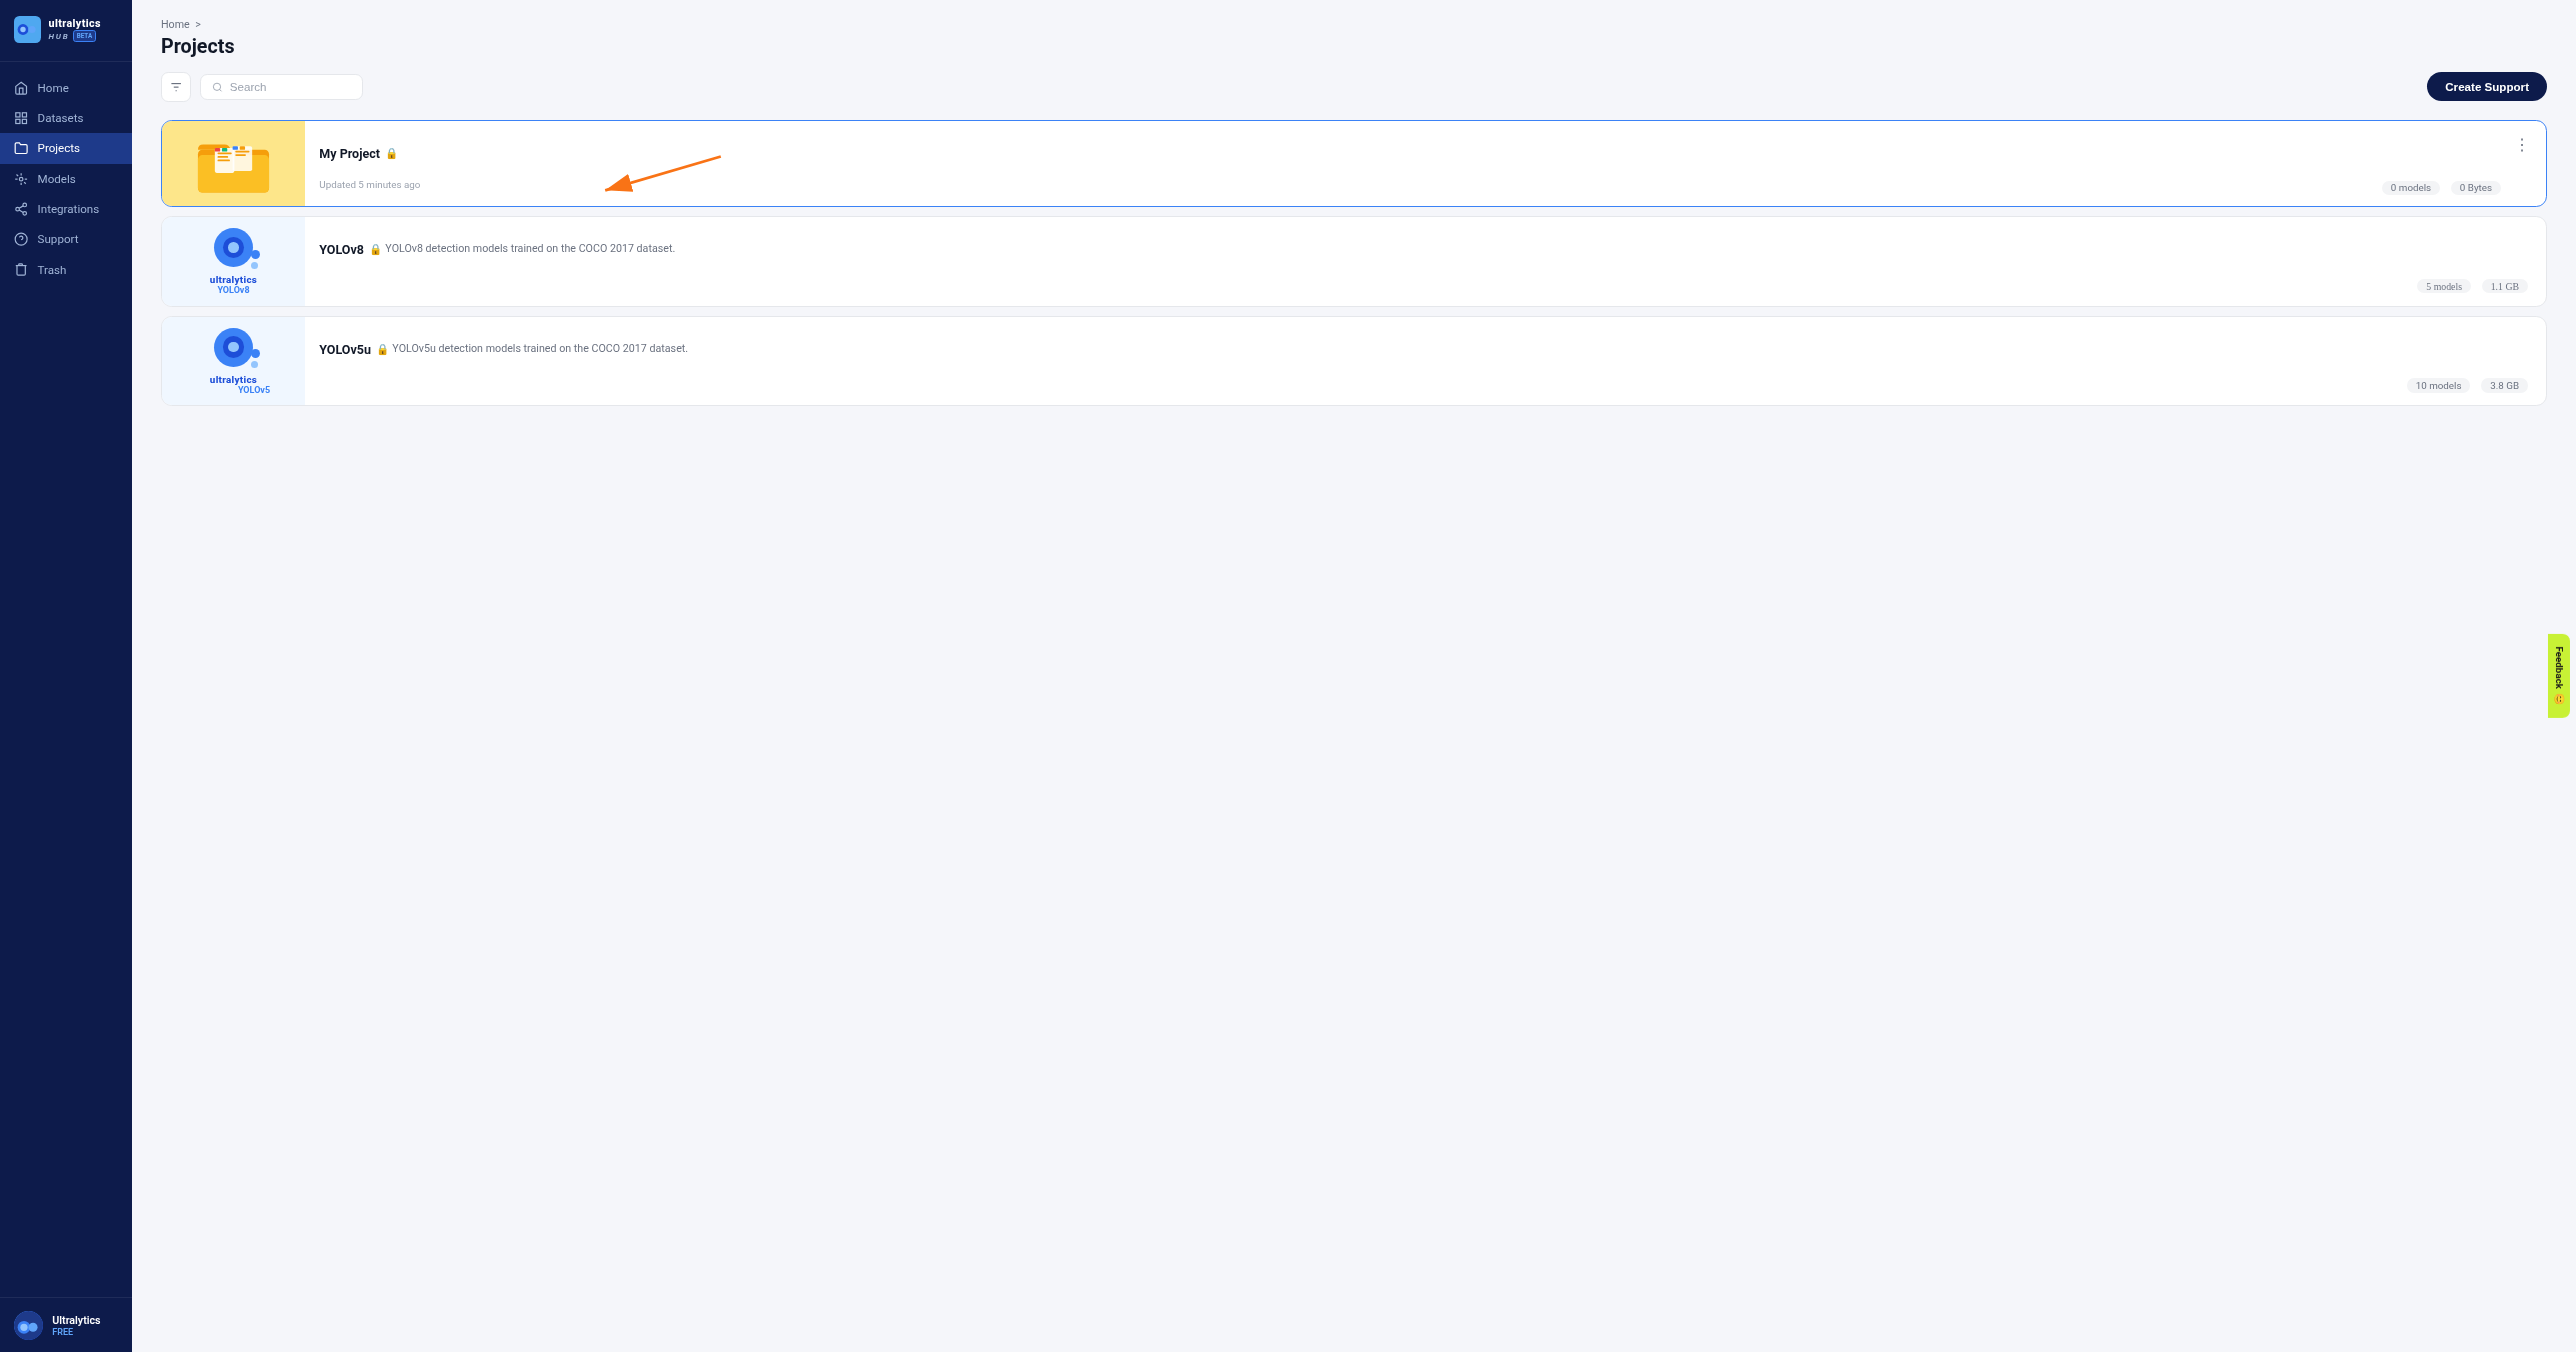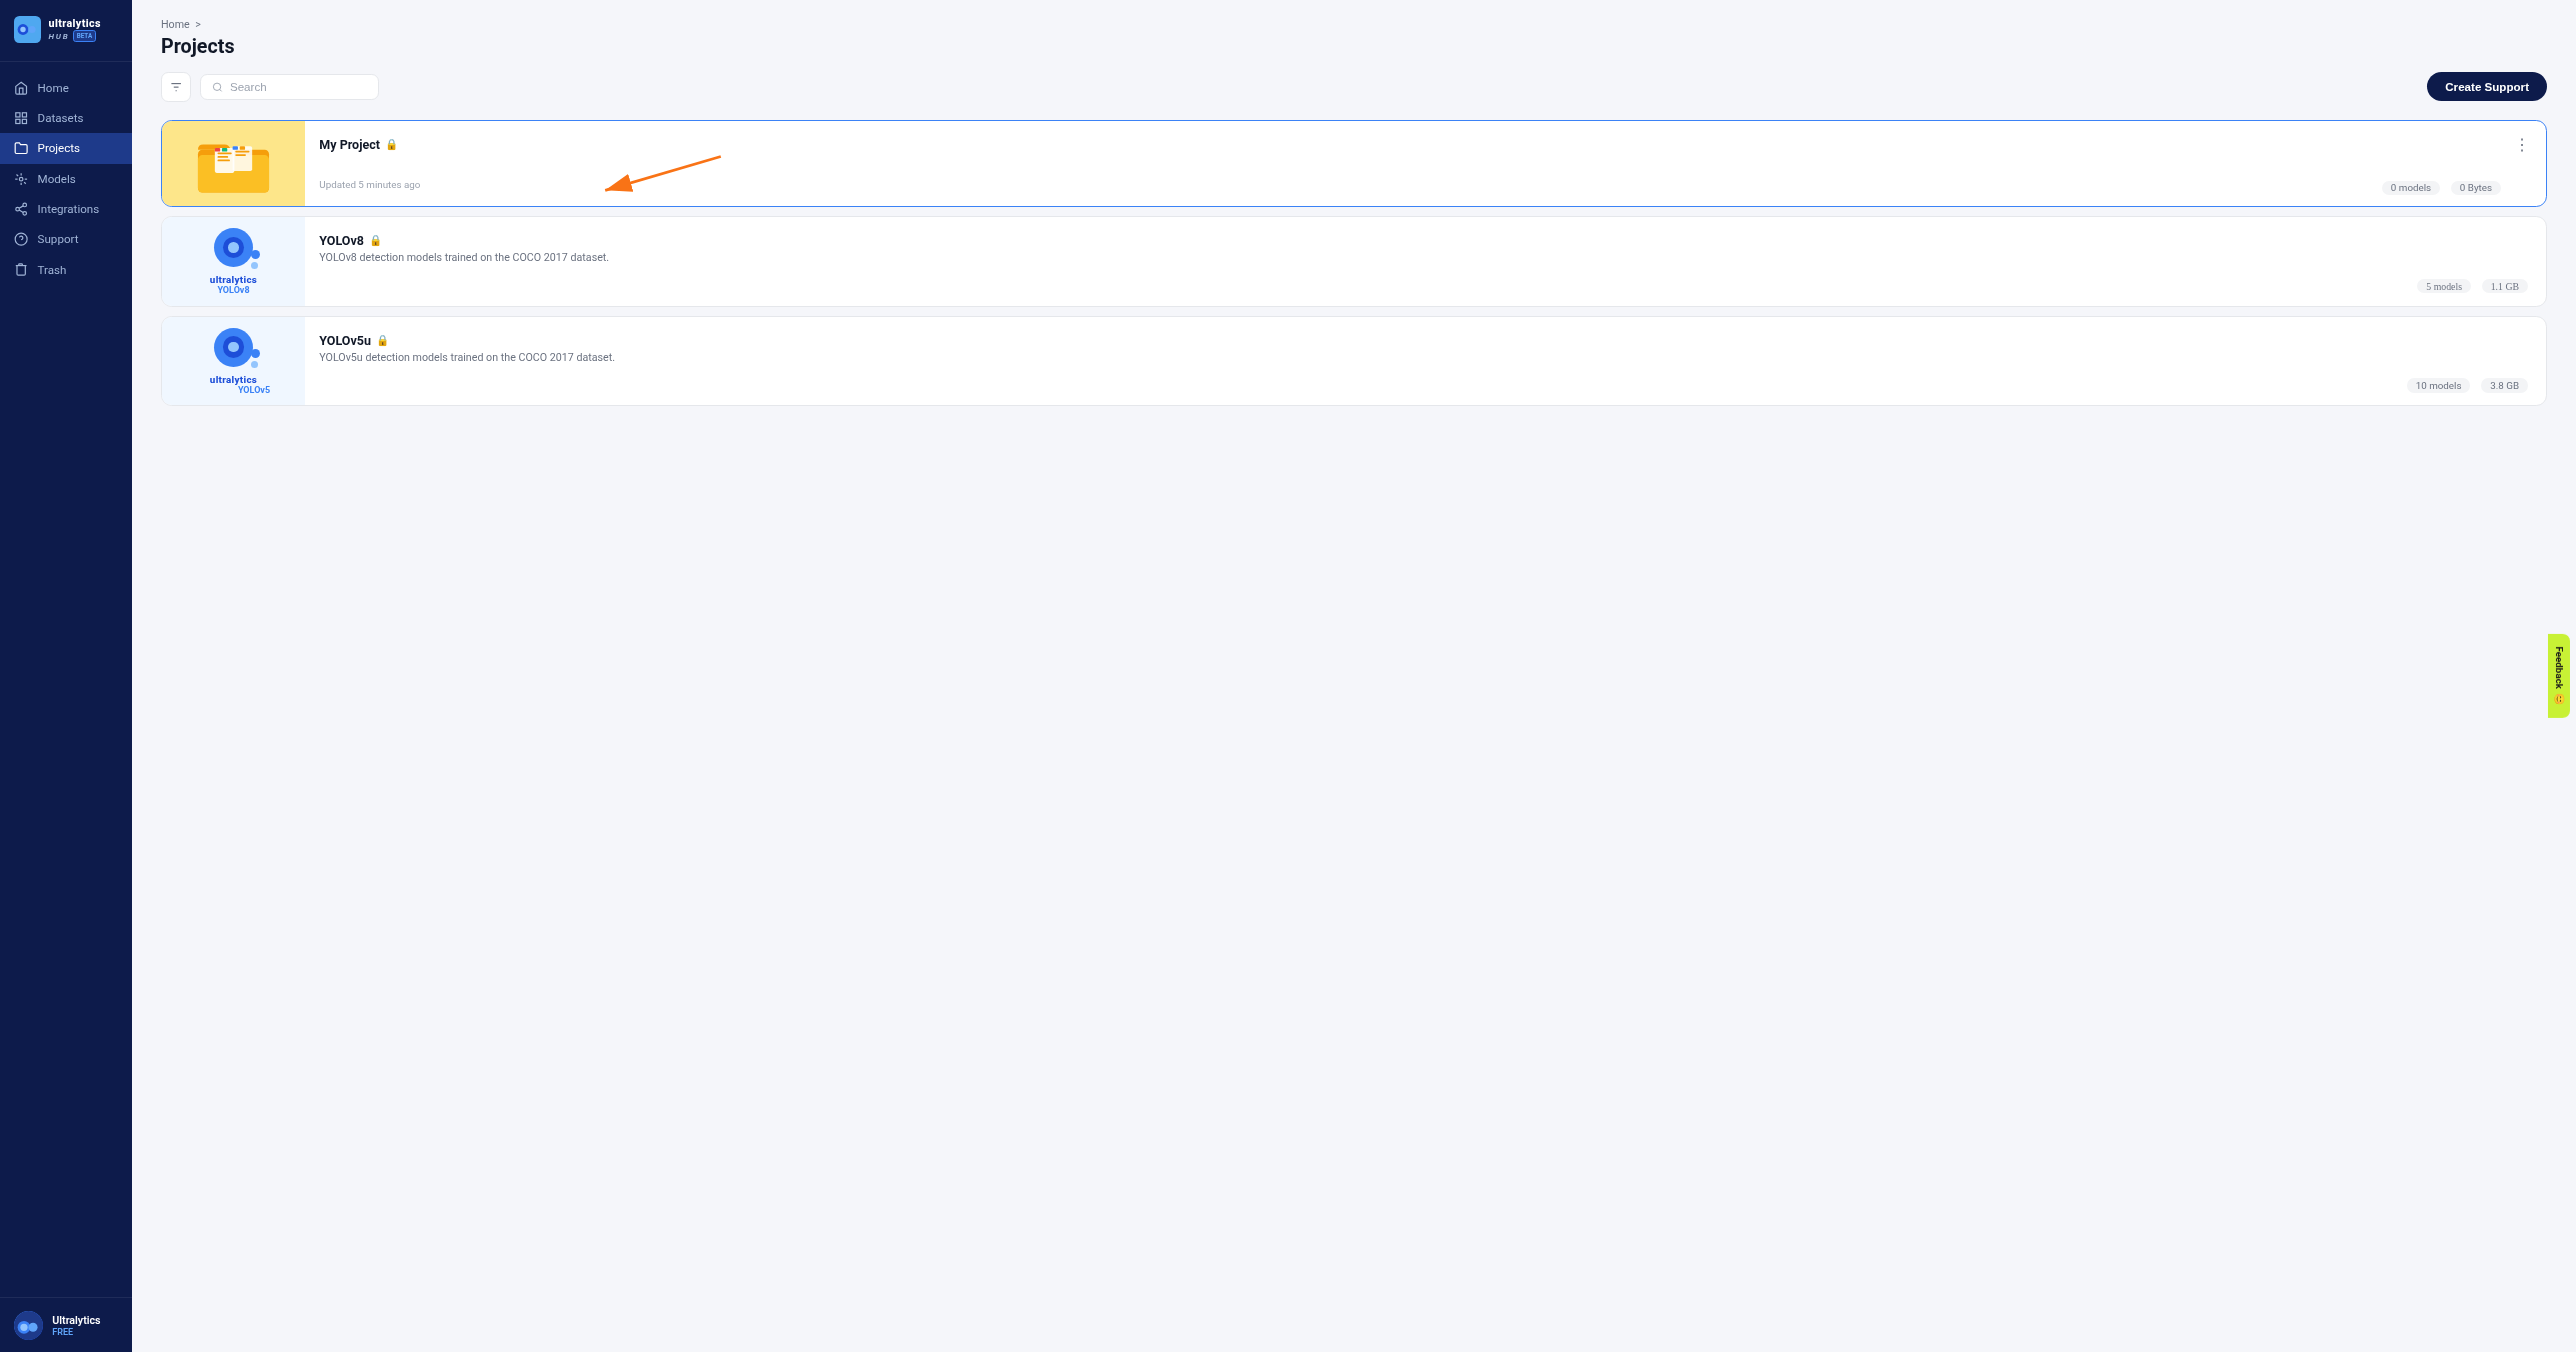--- a/index.html
+++ b/index.html
@@ -118,21 +118,21 @@
       color: #6b7280;
     }
     .search-input-wrap {
       display: flex;
       align-items: center;
       background: white;
       border: 0.9px solid #e5e7eb;
       border-radius: 7.2px;
       padding: 5.4px 10.7px;
       gap: 7.2px;
-      width: 179px;
+      width: 163px;
     }
     .search-input-wrap input {
       border: none;
       outline: none;
       font-size: 11.6px;
       color: #374151;
       background: transparent;
       width: 100%;
     }
     .search-input-wrap input::placeholder { color: #9ca3af; }
@@ -181,22 +181,23 @@
     }
     .project-info {
       flex: 1;
       padding: 16px 14.3px;
       display: flex;
       flex-direction: column;
       justify-content: space-between;
     }
     .project-top {
       display: flex;
-      flex-direction: column;
+      flex-direction: row;
       gap: 2.7px;
+      margin-top: 9px;
     }
     .project-name-row {
       display: flex;
       align-items: center;
       gap: 5.4px;
     }
     .project-name {
       font-size: 12.5px;
       font-weight: 700;
       color: #111827;

